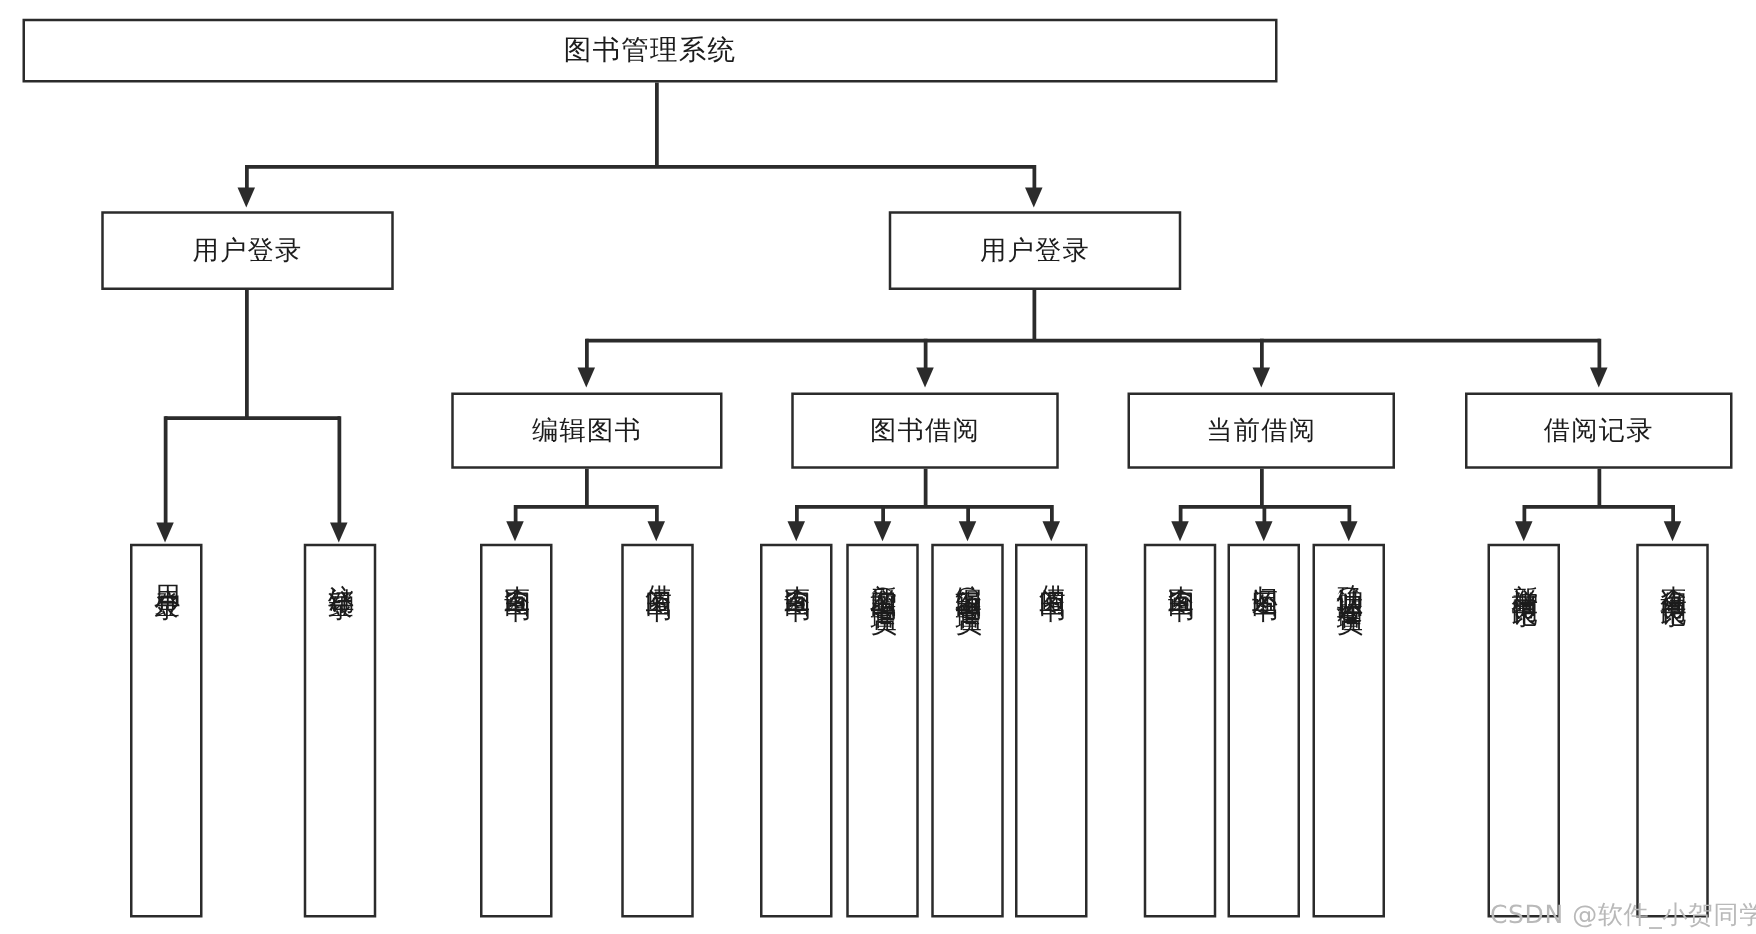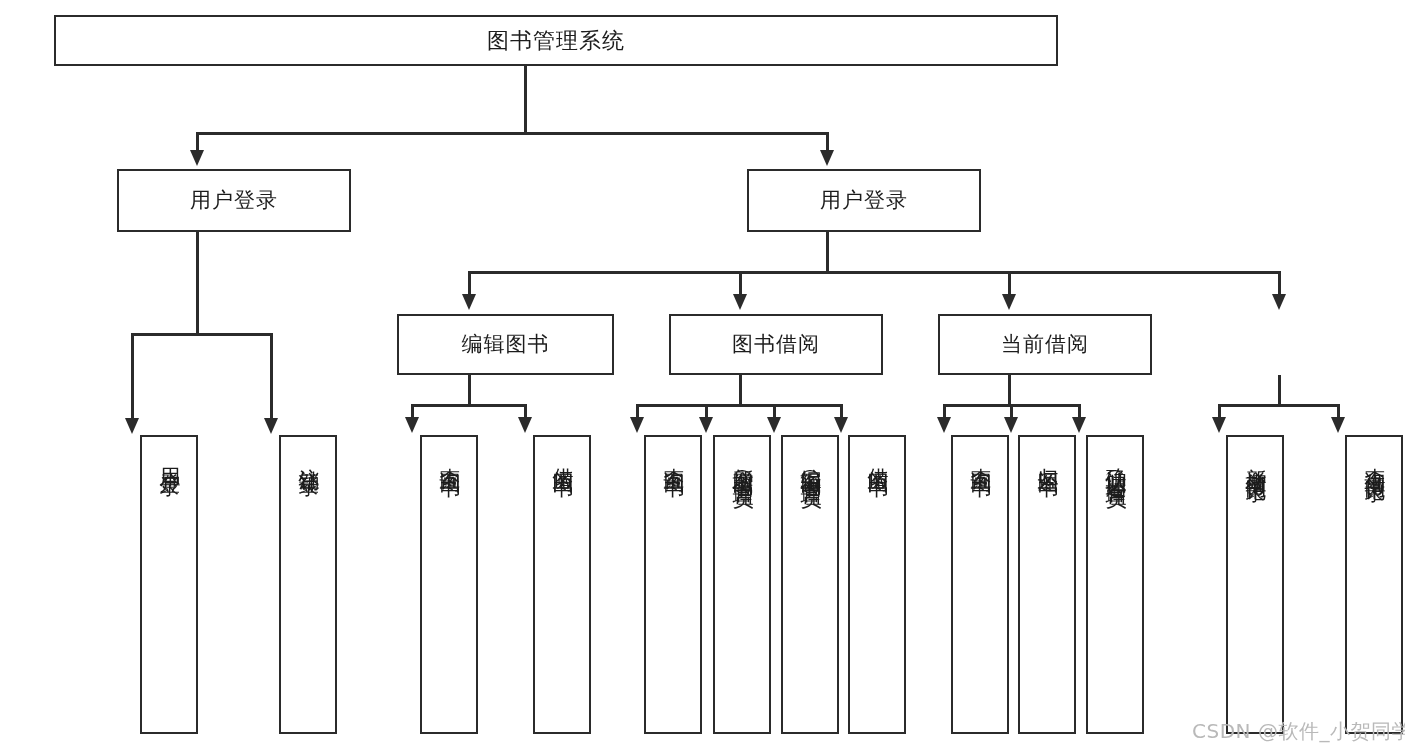--- a/index.html
+++ b/index.html
@@ -18,21 +18,20 @@
   
   .node{
     position:absolute;
     box-sizing:border-box;
     background:#ffffff;
     border:2.5px solid #2b2b2b;
     display:flex;
     align-items:center;
     justify-content:center;
     text-align:center;
-    margin-left:36px;
   }
   .node .label{
     font-size:21px;
     line-height:1.25;
     letter-spacing:1px;
     color:#1c1c1c;
     white-space:nowrap;
   }
   .node.root .label{font-size:22px;}
   .node.lvl1 .label,.node.lvl2 .label{font-size:21px;}
@@ -121,20 +120,23 @@
 
   <div class="node lvl2" style="left:361px;top:314px;width:217px;height:61px;">
     <span class="label">编辑图书</span>
   </div>
   <div class="node lvl2" style="left:902px;top:314px;width:214px;height:61px;">
     <span class="label">当前借阅</span>
   </div>
   <div class="node lvl2" style="left:633px;top:314px;width:214px;height:61px;">
     <span class="label">图书借阅</span>
   </div>
+  <div class="node lvl2" style="left:1172px;top:314px;width:214px;height:61px;">
+    <span class="label">借阅记录</span>
+  </div>
 
   <div class="vline" style="left:468px;top:375px;height:30px;"></div>
   <div class="hline" style="left:412px;top:404px;width:114px;"></div>
   <div class="vline" style="left:411px;top:404px;height:16px;"></div>
   <div class="arrow" style="left:405px;top:417px;"></div>
   <div class="vline" style="left:524px;top:404px;height:16px;"></div>
   <div class="arrow" style="left:518px;top:417px;"></div>
 
   <div class="vline" style="left:739px;top:375px;height:30px;"></div>
   <div class="hline" style="left:637px;top:404px;width:205px;"></div>

